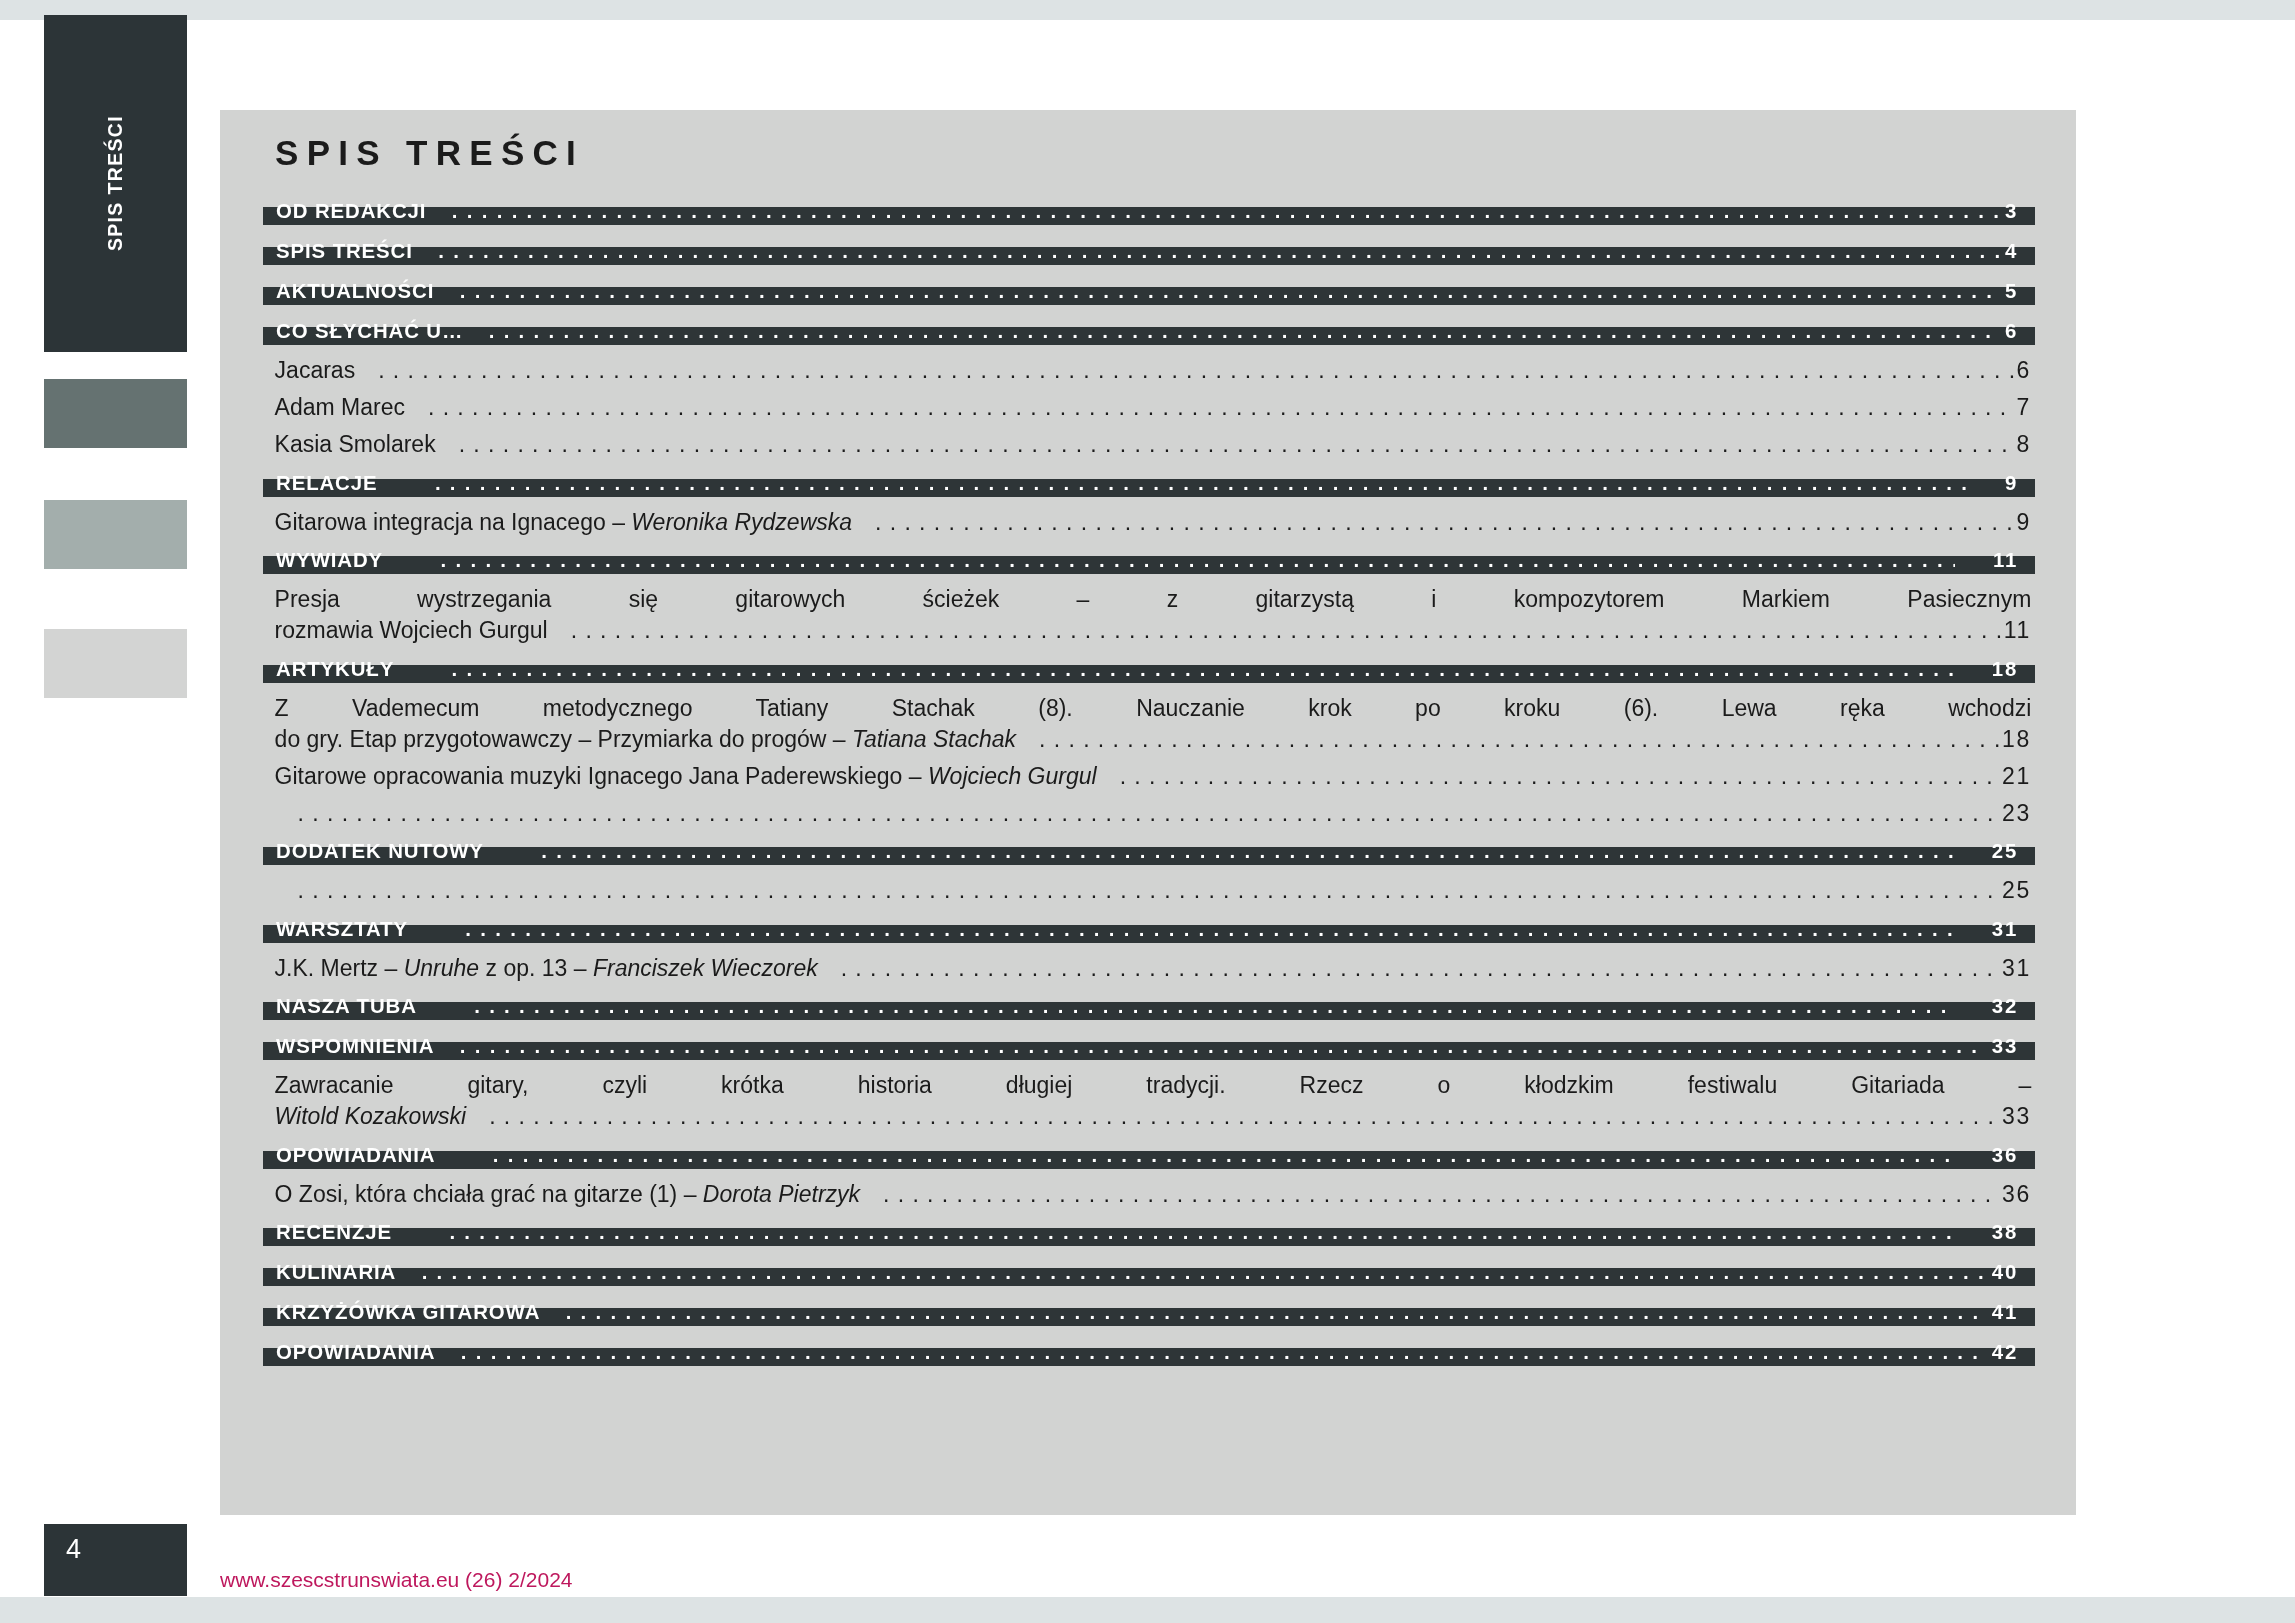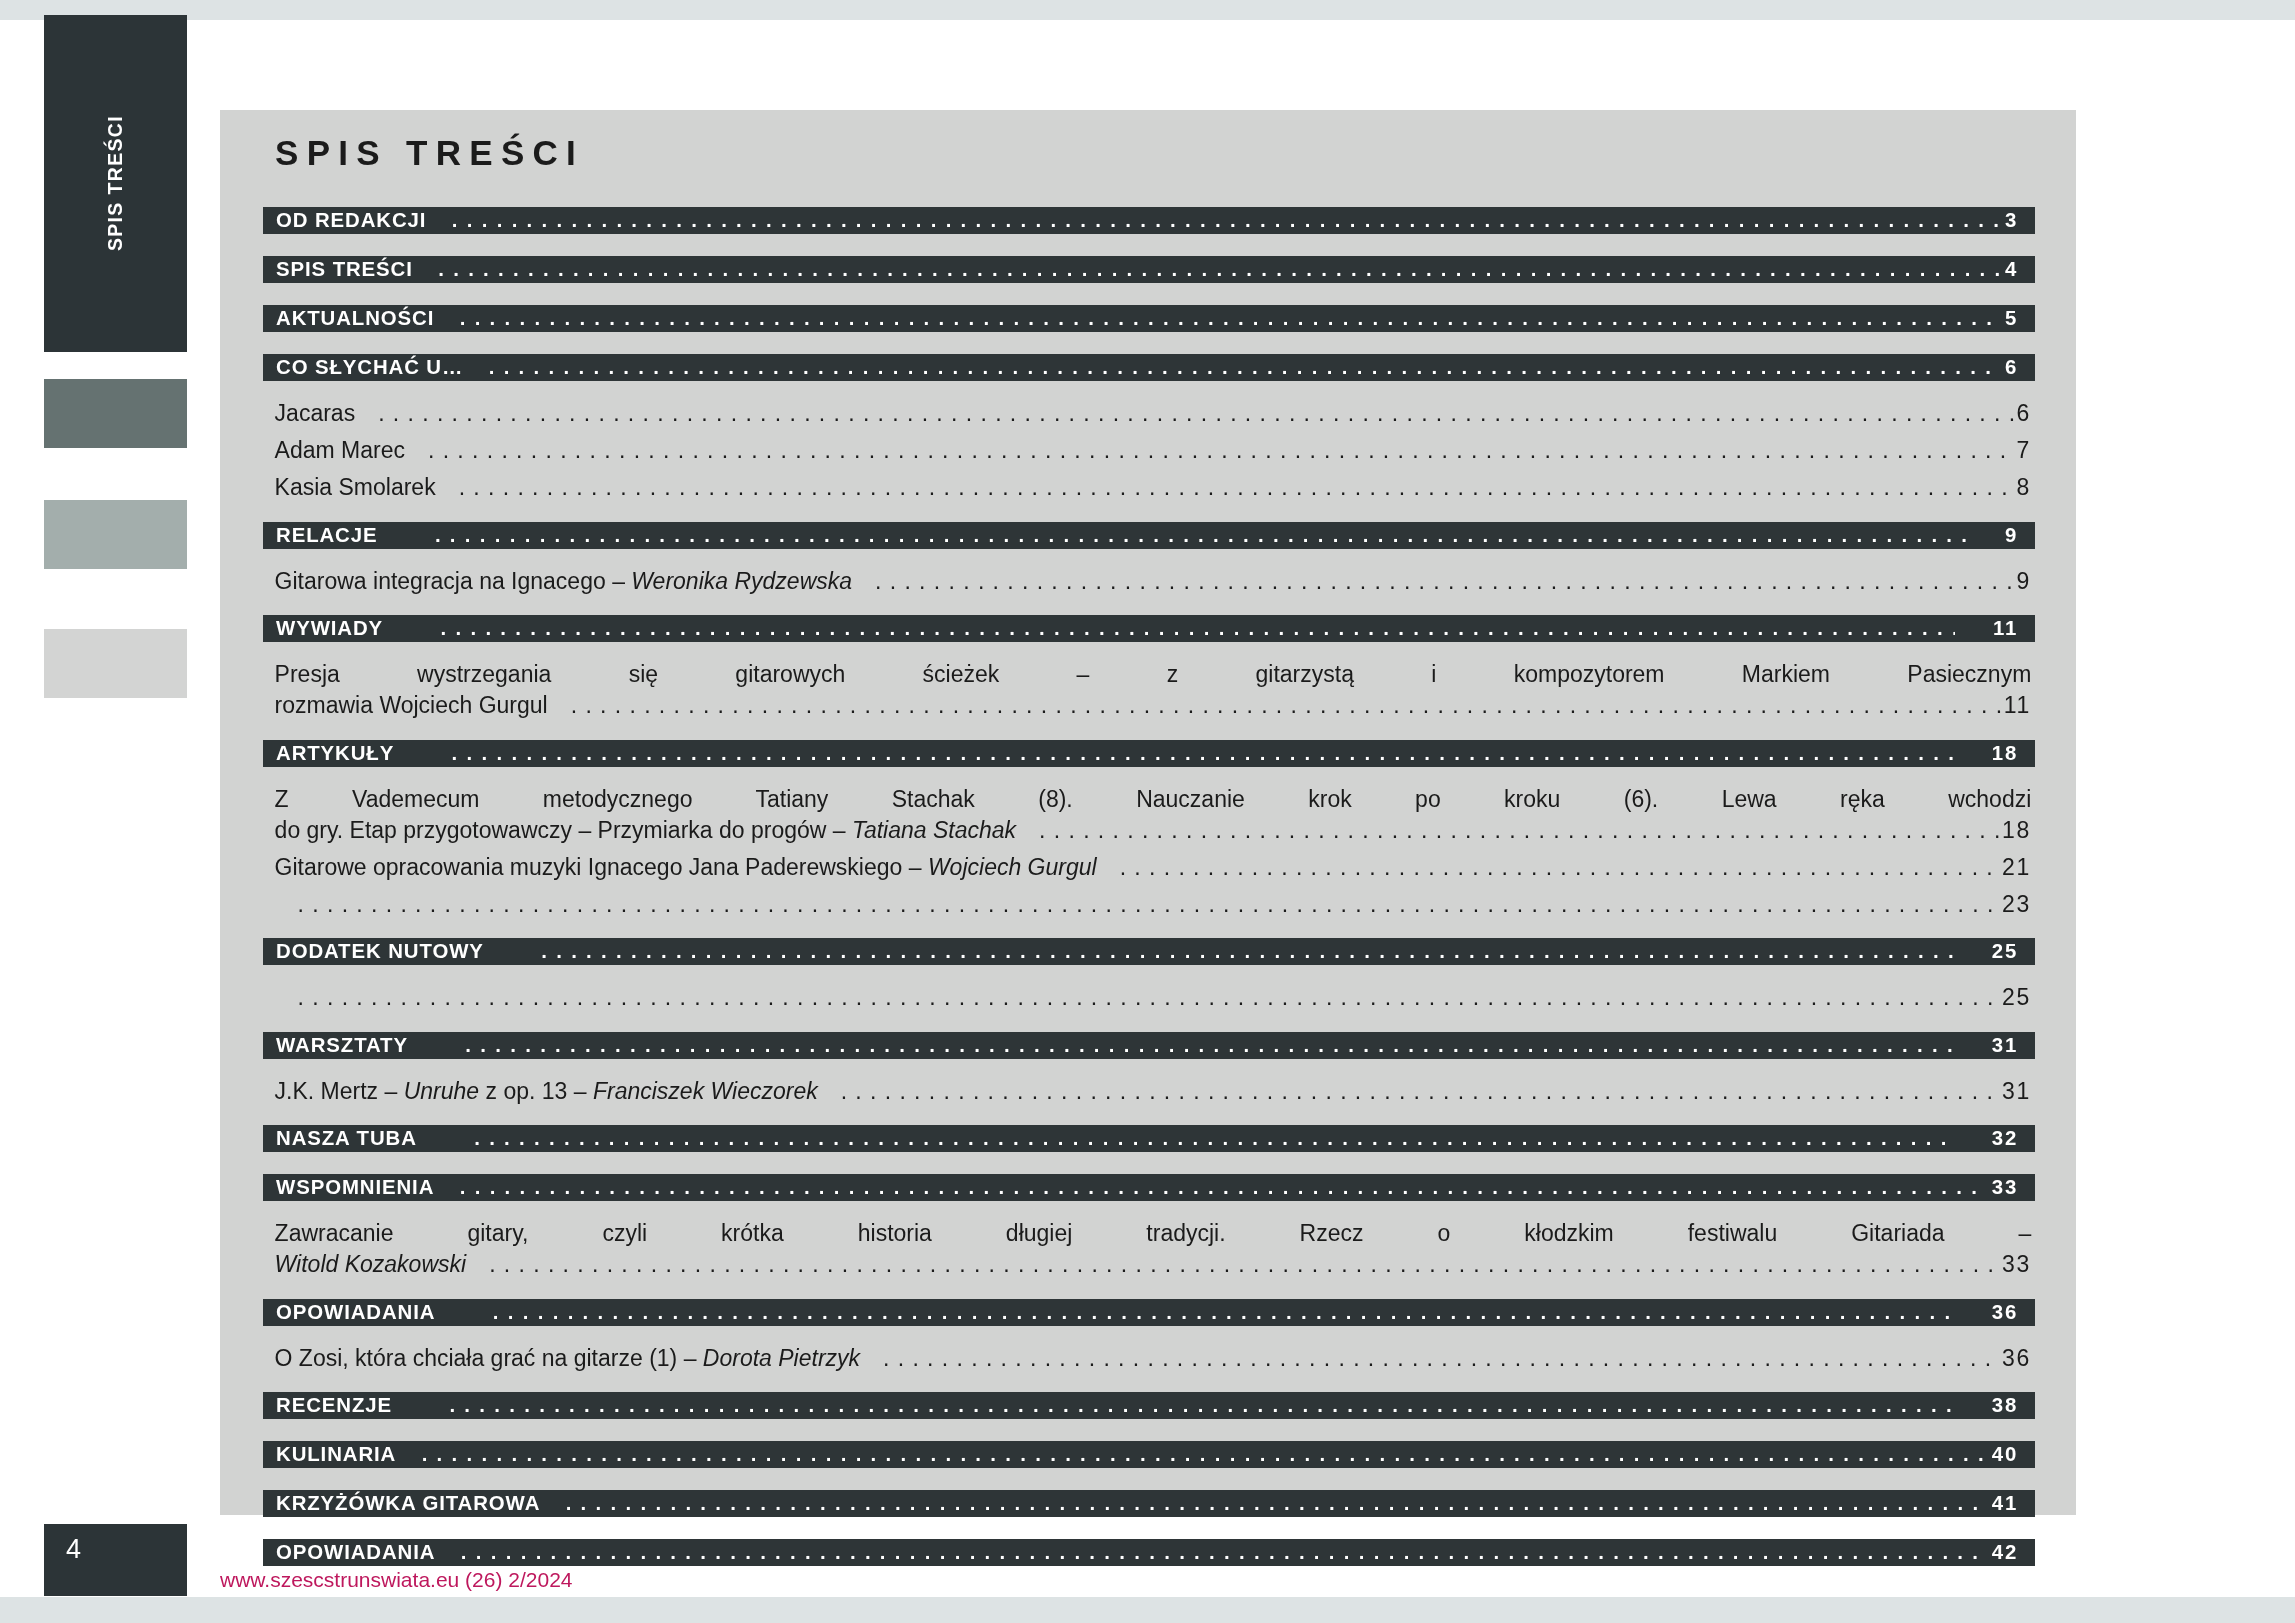--- a/index.html
+++ b/index.html
@@ -30,31 +30,31 @@
     left:220px; top:110px; width:1856px; height:1405px; background:#d2d3d2;
     box-sizing:border-box; padding-top:25.4px;
   }
   #toc-title {
     margin:0 0 0 55px; color:#1b1b1b;
     font-size:35px; line-height:35px; font-weight:bold; letter-spacing:8.3px; white-space:nowrap;
   }
   #rows { width:1772px; margin-left:43px; }
 
   .bar {
-    height:27px; background:#2e3537; color:#ffffff;
+    height:18px; background:#2e3537; color:#ffffff;
     display:flex; align-items:flex-end; box-sizing:border-box;
     padding:0 16.7px 0 13px; margin-top:22px;
   }
   #rows > .bar:first-child { margin-top:37px; }
   .bar-label  { font-size:20.4px; font-weight:bold; letter-spacing:0.9px; line-height:27px; white-space:nowrap; }
   .bar-leader { flex:1; overflow:hidden; white-space:nowrap; font-size:20.4px; font-weight:bold;
                 letter-spacing:9.3px; line-height:27px; margin:0 5.6px 0 25.4px; }
   .bar-page   { font-size:20.4px; font-weight:bold; line-height:27px; letter-spacing:1.9px; }
 
-  .entry { margin-top:17px; padding:0 3.7px 0 11.6px; font-size:23px; color:#1b1b1b; }
+  .entry { margin-top:10px; padding:0 3.7px 0 11.6px; font-size:23px; color:#1b1b1b; }
   .entry + .entry { margin-top:6px; }
   .entry + .bar   { margin-top:18.5px;gap:32px; }
   .entry .line  { line-height:31px; }
   .jline { text-align:justify; text-align-last:justify; }
   .lline { display:flex; align-items:baseline; }
   .e-text   { white-space:nowrap; }
   .e-leader { flex:1; overflow:hidden; white-space:nowrap; letter-spacing:8.3px; margin:0 2.8px 0 23px; }
   .e-page   { white-space:nowrap; letter-spacing:1.9px; }
   .it { font-style:italic; }
 

